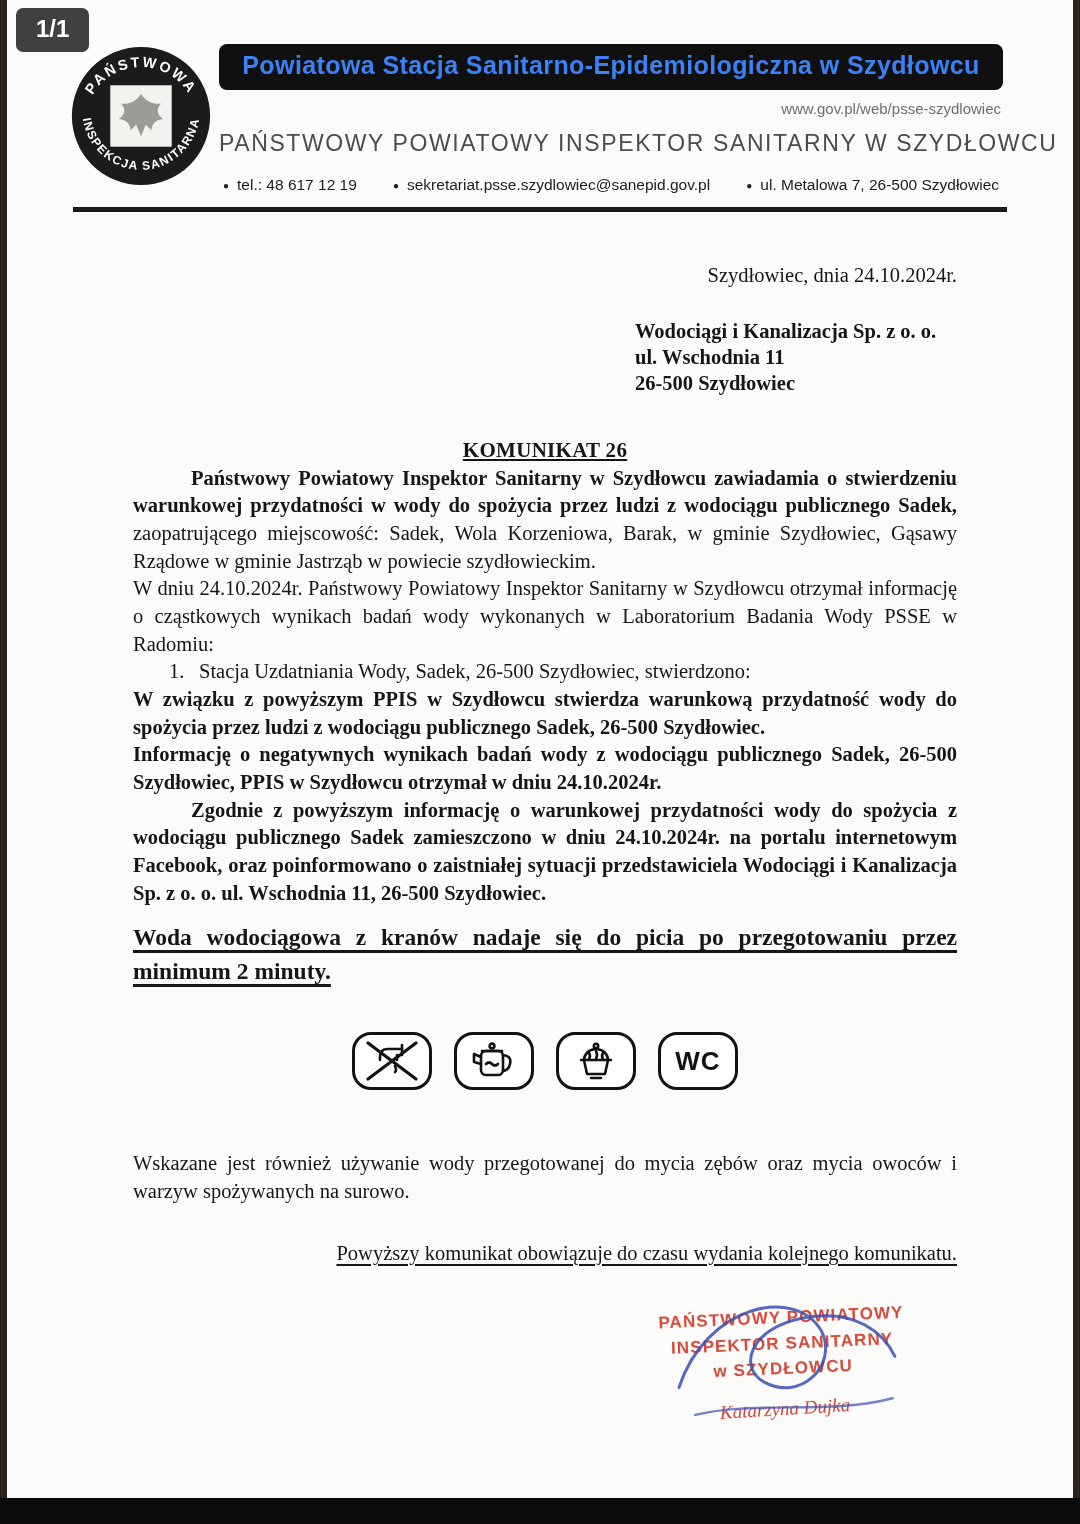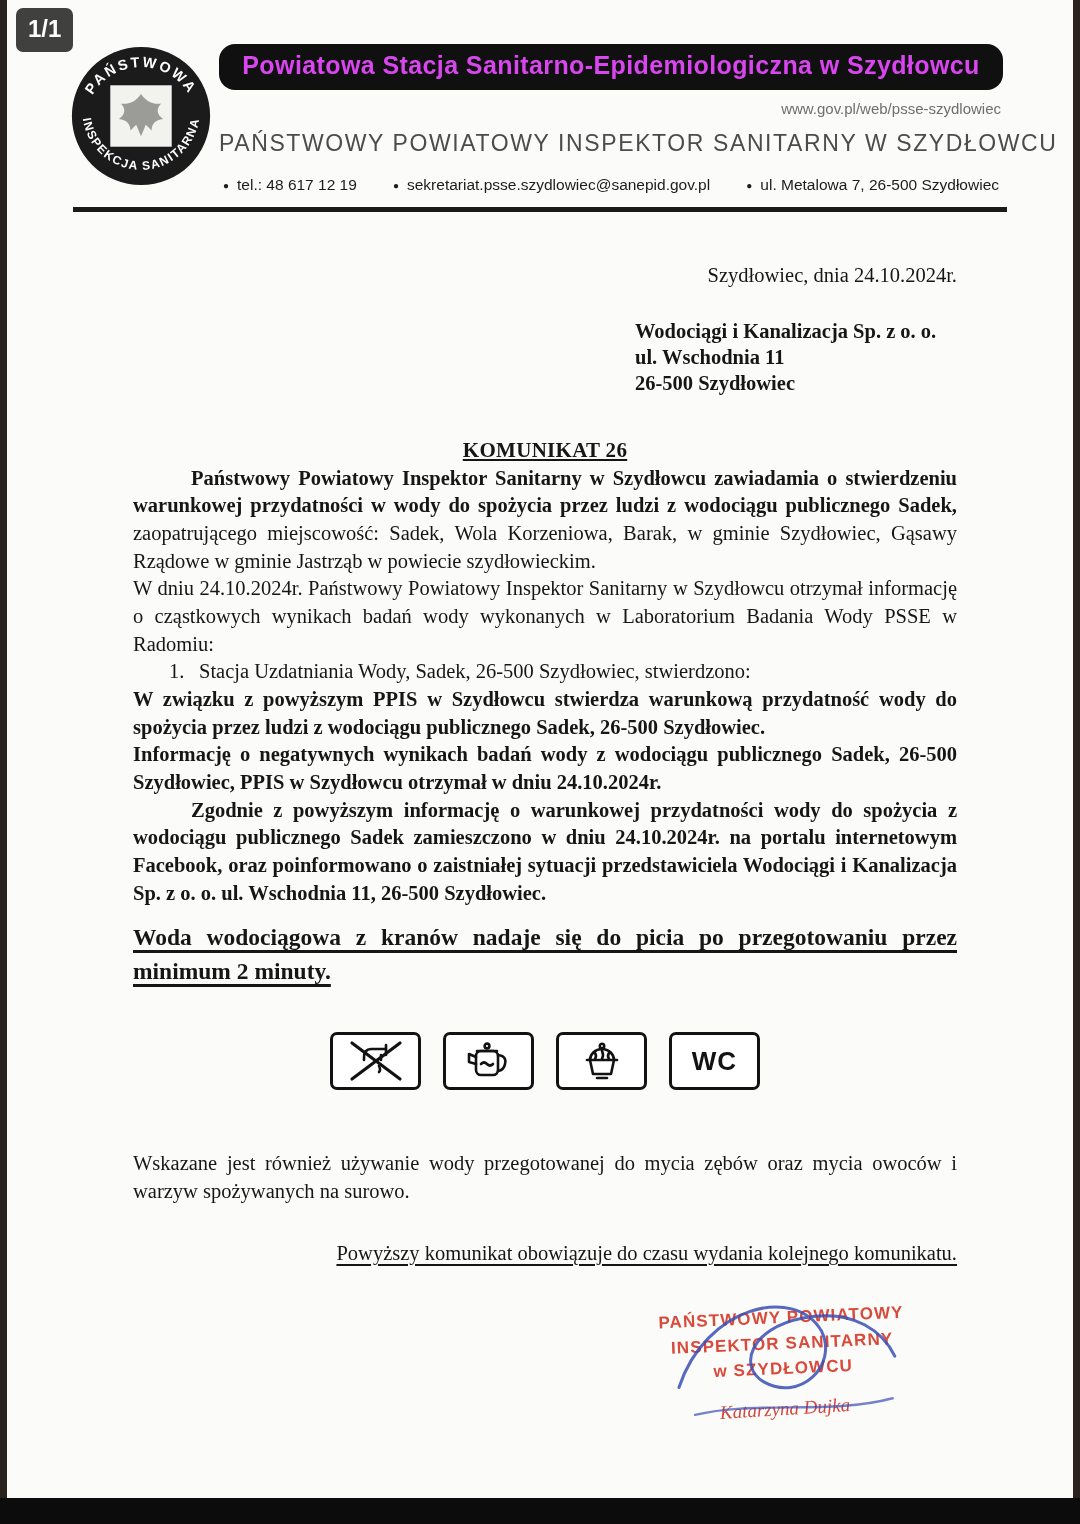--- a/index.html
+++ b/index.html
@@ -16,32 +16,32 @@
     overflow:hidden;
   }
   .bottom-bar {
     position:absolute; left:0; right:0; bottom:0; height:26px;
     background:#0c0c0c;
   }
   .page-badge {
     position:absolute; top:8px; left:16px; z-index:9;
     background:rgba(22,22,22,0.82); color:#fff;
     font:600 24px "Liberation Sans", sans-serif;
-    padding:7px 12px 9px; border-radius:7px;
+    padding:7px 20px 9px; border-radius:7px;
   }
   
   .header {
     position:relative;
     padding:44px 70px 0 212px;
     font-family:"Liberation Sans", sans-serif;
   }
   .logo { position:absolute; left:62px; top:44px; width:144px; height:144px; }
   .banner {
-    background:#101010; color:#d946ef;
-    border-radius:16px;
+    background:#101010; color:#3b82f6;
+    border-radius:8px;
     text-align:center;
     font-size:25px; font-weight:700; letter-spacing:0.4px;
     padding:7px 0 10px;
   }
   .website {
     text-align:right; color:#6e6e6e; font-size:15px; margin:10px 2px 8px;
   }
   .inspector {
     text-align:center; color:#4c4c4c;
     font-size:23px; letter-spacing:1.6px;
@@ -74,22 +74,22 @@
   .headline {
     margin-top:14px;
     font-weight:bold; font-size:23.5px; line-height:1.42;
     text-decoration:underline;
     text-decoration-thickness:2.5px;
     text-underline-offset:5px;
   }
   
   .icons-row { display:flex; justify-content:center; gap:22px; margin-top:44px; }
   .icon-box {
-    width:91px; height:58px;
-    border:3.5px solid #121212; border-radius:7px;
+    width:80px; height:58px;
+    border:3.5px solid #121212; border-radius:19px;
     display:flex; align-items:center; justify-content:center;
     background:#fff;
   }
   .icon-box svg { display:block; }
   .wc-label { font:800 26px "Liberation Sans", sans-serif; letter-spacing:1px; color:#121212; }
   
   .advice1 { margin-top:60px; font-weight:normal; }
   .advice2 { margin-top:23px; font-weight:bold; }
   .validity {
     margin-top:34px; font-weight:normal; text-align:right;

